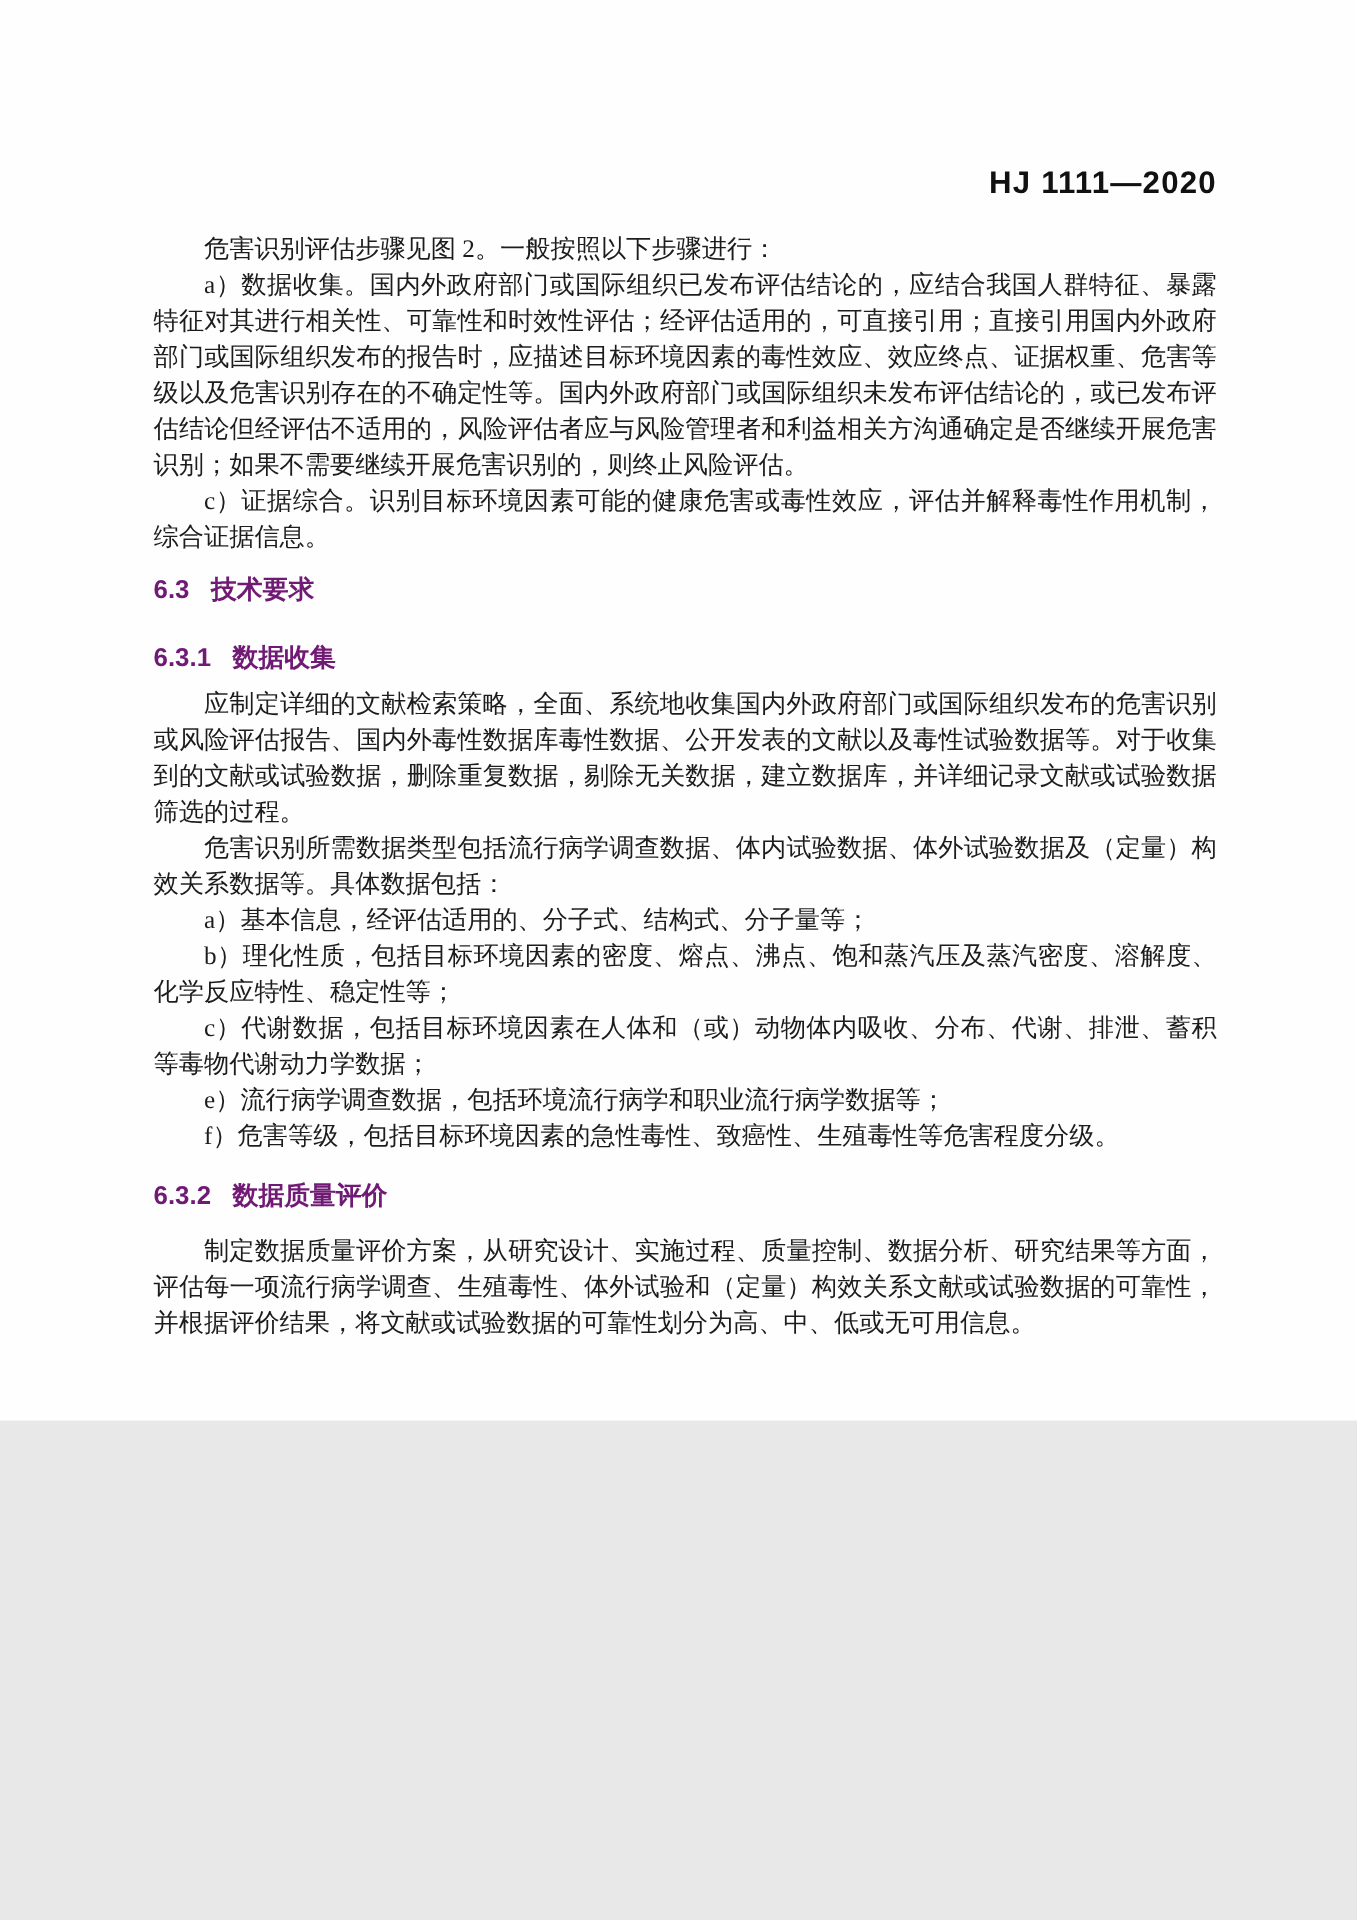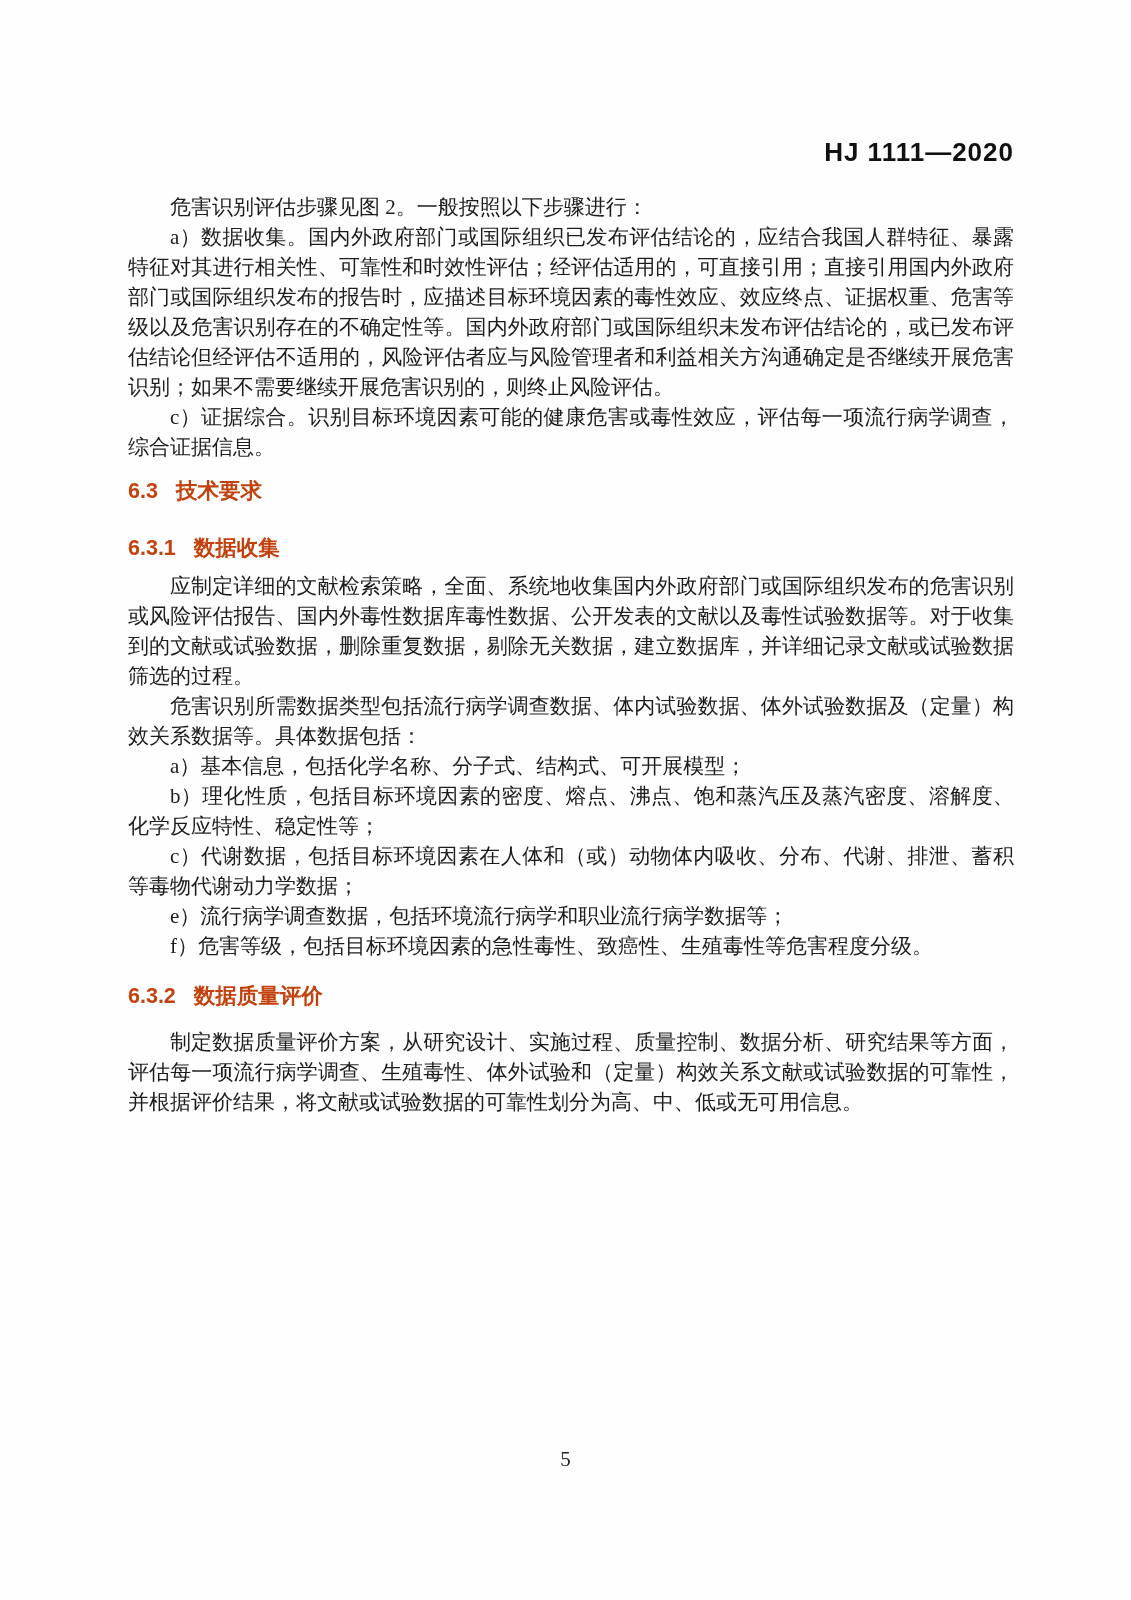--- a/index.html
+++ b/index.html
@@ -3,21 +3,21 @@
 <meta charset="utf-8">
 <style>
   html, body {
     margin: 0;
     padding: 0;
     background: #e8e8e8;
   }
   .page {
     position: relative;
     width: 1131px;
-    height: 1600px;
+    height: 1184px;
     margin: 0 auto;
     background: #fefefe;
     color: #1c1c1c;
     font-family: "Liberation Serif", "DejaVu Serif", serif;
     overflow: hidden;
     box-sizing: border-box;
   }
   .content {
     position: absolute;
     left: 128px;
@@ -42,21 +42,21 @@
     text-justify: inter-ideograph;
     text-indent: 2em;
     word-break: break-all;
   }
   h2.sec, h3.sec {
     margin: 0;
     font-family: "Liberation Sans", "DejaVu Sans", sans-serif;
     font-weight: 700;
     font-size: 21.5px;
     line-height: 30px;
-    color: #c2410c;
+    color: #701a75;
   }
   h2.sec { margin-top: 14px; }
   h3.sec { margin-top: 27px; margin-bottom: 8px; }
   h3.sec-tight { margin-top: 20px; margin-bottom: 16px; }
   .hnum { display: inline-block; margin-right: 18px; }
   .page-num {
     position: absolute;
     left: 0;
     right: 0;
     top: 1446px;
@@ -69,33 +69,33 @@
 </head>
 <body>
 
 <div class="page">
   <div class="content">
 
     <div class="doc-number">HJ 1111—2020</div>
 
     <p class="para">危害识别评估步骤见图 2。一般按照以下步骤进行：</p>
     <p class="para">a）数据收集。国内外政府部门或国际组织已发布评估结论的，应结合我国人群特征、暴露特征对其进行相关性、可靠性和时效性评估；经评估适用的，可直接引用；直接引用国内外政府部门或国际组织发布的报告时，应描述目标环境因素的毒性效应、效应终点、证据权重、危害等级以及危害识别存在的不确定性等。国内外政府部门或国际组织未发布评估结论的，或已发布评估结论但经评估不适用的，风险评估者应与风险管理者和利益相关方沟通确定是否继续开展危害识别；如果不需要继续开展危害识别的，则终止风险评估。</p>
-    <p class="para">c）证据综合。识别目标环境因素可能的健康危害或毒性效应，评估每一项流行病学调查，综合证据信息。</p>
+    <p class="para">c）证据综合。识别目标环境因素可能的健康危害或毒性效应，评估并解释毒性作用机制，综合证据信息。</p>
 
     <h2 class="sec">
       <span class="hnum">6.3</span><span>技术要求</span>
     </h2>
 
     <h3 class="sec">
       <span class="hnum">6.3.1</span><span>数据收集</span>
     </h3>
 
     <p class="para">应制定详细的文献检索策略，全面、系统地收集国内外政府部门或国际组织发布的危害识别或风险评估报告、国内外毒性数据库毒性数据、公开发表的文献以及毒性试验数据等。对于收集到的文献或试验数据，删除重复数据，剔除无关数据，建立数据库，并详细记录文献或试验数据筛选的过程。</p>
     <p class="para">危害识别所需数据类型包括流行病学调查数据、体内试验数据、体外试验数据及（定量）构效关系数据等。具体数据包括：</p>
-    <p class="para">a）基本信息，包括化学名称、分子式、结构式、可开展模型；</p>
+    <p class="para">a）基本信息，经评估适用的、分子式、结构式、分子量等；</p>
     <p class="para">b）理化性质，包括目标环境因素的密度、熔点、沸点、饱和蒸汽压及蒸汽密度、溶解度、化学反应特性、稳定性等；</p>
     <p class="para">c）代谢数据，包括目标环境因素在人体和（或）动物体内吸收、分布、代谢、排泄、蓄积等毒物代谢动力学数据；</p>
     <p class="para">e）流行病学调查数据，包括环境流行病学和职业流行病学数据等；</p>
     <p class="para">f）危害等级，包括目标环境因素的急性毒性、致癌性、生殖毒性等危害程度分级。</p>
 
     <h3 class="sec sec-tight">
       <span class="hnum">6.3.2</span><span>数据质量评价</span>
     </h3>
 
     <p class="para">制定数据质量评价方案，从研究设计、实施过程、质量控制、数据分析、研究结果等方面，评估每一项流行病学调查、生殖毒性、体外试验和（定量）构效关系文献或试验数据的可靠性，并根据评价结果，将文献或试验数据的可靠性划分为高、中、低或无可用信息。</p>

